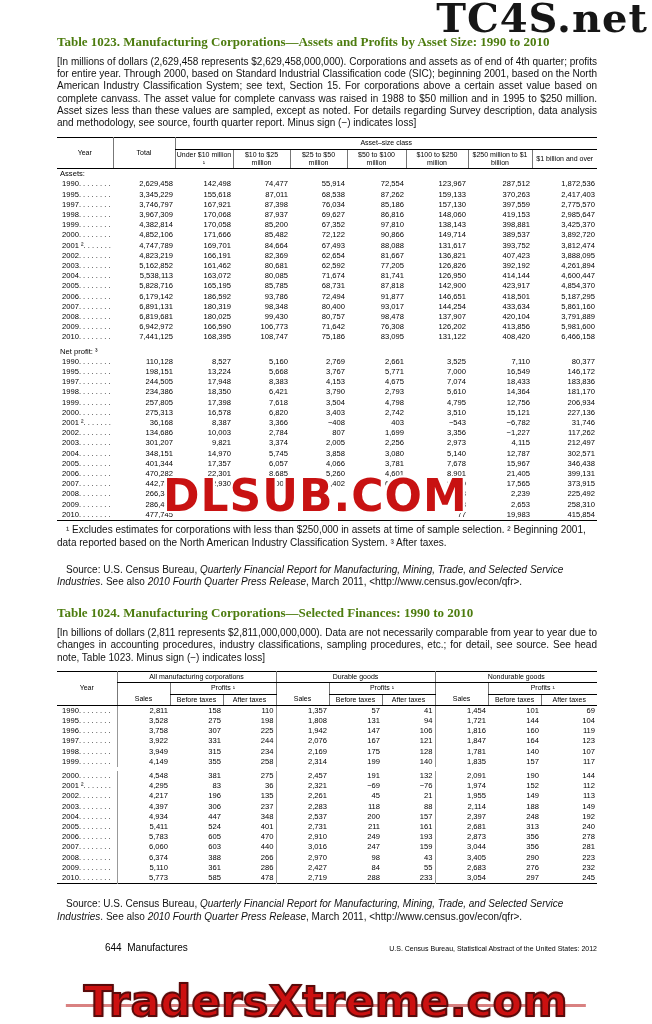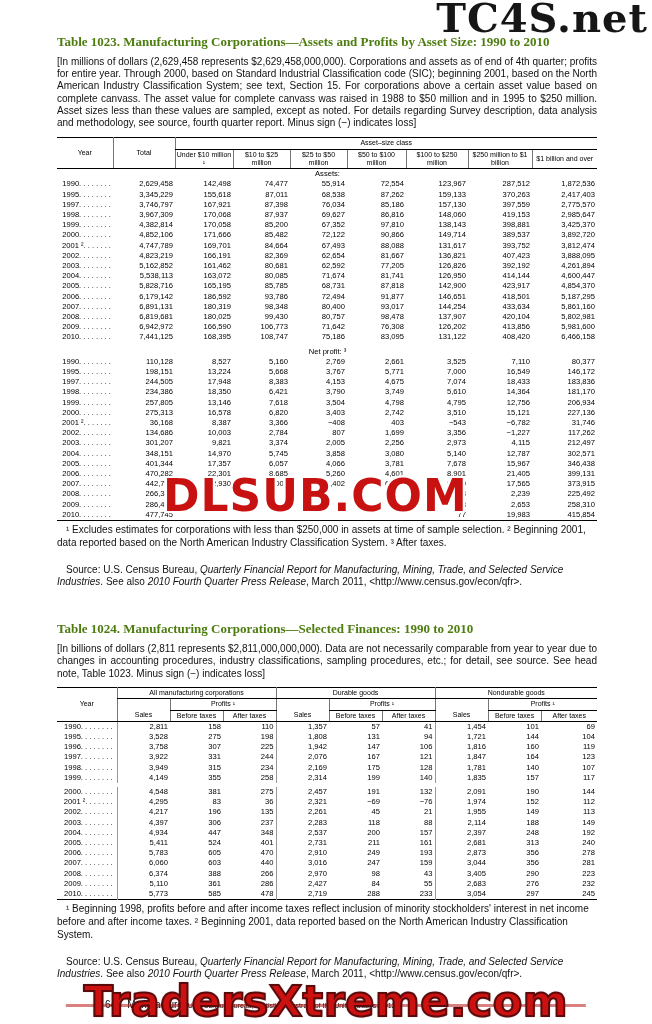--- a/index.html
+++ b/index.html
@@ -1,38 +1,38 @@
 <!DOCTYPE html>
 <html><head>
 <meta charset="utf-8">
 <style>
   * { margin:0; padding:0; box-sizing:border-box; }
   html,body { width:652px; height:1024px; }
   body { background:#fff; color:#000; font-family:"Liberation Sans",sans-serif; position:relative; overflow:hidden; }
   .content { padding:34px 55px 0 57px; position:relative; }
   .t-title { font-family:"Liberation Serif",serif; font-weight:bold; font-size:13px; line-height:1.3; max-width:505px; color:#4d7c0f; }
   .headnote { font-size:10px; line-height:1.23; text-align:justify; margin-top:5px; color:#111; }
-  .mt { margin-top:32px; }
+  .mt { margin-top:16px; }
   table.datatable { width:100%; border-collapse:collapse; table-layout:fixed; margin-top:7px;
     border-top:1.5px solid #000; border-bottom:1px solid #000; }
   .datatable th { font-weight:normal; font-size:7px; line-height:1.18; text-align:center; vertical-align:middle; padding:1px 1px; }
   .vr { border-left:0.6px solid #777; }
   .group { border-bottom:0.7px solid #000; height:12px; }
   .groupline { border-bottom:0.7px solid #000; }
   thead tr:last-child th, thead th[rowspan] { border-bottom:0.9px solid #000; }
   .datatable td { font-size:7.6px; line-height:10.2px; padding:0 2px; white-space:nowrap; overflow:hidden; }
-  td.yr { text-align:center; padding-left:5px; }
+  td.yr { text-align:left; padding-left:5px; }
   td.num { text-align:right; }
-  td.sec { text-align:center; padding-left:3px; font-size:7.6px; line-height:10.2px; }
+  td.sec { text-align:left; padding-left:3px; font-size:7.6px; line-height:10.2px; }
   td.gb { border-left:0.6px solid #999; }
   tr.spacer td { height:4px; line-height:4px; }
   .fnote { font-size:10px; line-height:1.28; margin-top:3px; text-indent:9px; color:#111; }
   .source { margin-top:14px; }
   .i { font-style:italic; }
-  .page-footer { display:flex; justify-content:flex-start; align-items:baseline; margin-top:18px;padding-left:48px; }
+  .page-footer { display:flex; justify-content:space-between; align-items:baseline; margin-top:18px;padding-left:48px; }
   .pf-left { font-size:10px; }
   .pf-right { font-size:7px; }
   
   .wm { position:absolute; white-space:nowrap; pointer-events:none; }
   .wm-tc4s { top:-6px; right:4px; font-family:"DejaVu Serif",serif; font-weight:bold; font-size:40px; color:#161616; letter-spacing:1px; }
   .wm-dlsub { top:470px; left:163px; font-family:"DejaVu Sans",sans-serif; font-weight:bold; font-size:44px; letter-spacing:1px; color:#c81212;
     text-shadow:-2px 0 0 #fff,2px 0 0 #fff,0 -2px 0 #fff,0 2px 0 #fff,-2px -2px 0 #fff,2px 2px 0 #fff,-2px 2px 0 #fff,2px -2px 0 #fff,0 0 5px #fff; }
   .wm-traders { bottom:-2px; left:50%; transform:translateX(-50%); font-family:"DejaVu Sans",sans-serif; font-weight:bold; font-size:43px; letter-spacing:0.5px; color:#cc1111;
     -webkit-text-stroke:2px #5a0a0a; text-shadow:0 0 2px #400; }
   .wm-traders::before { content:""; position:absolute; left:-18px; right:-18px; top:56%; height:3px; background:rgba(185,25,25,0.55); z-index:-1; }
@@ -222,21 +222,21 @@
         </tr>
         <tr>
           <td class="yr">2008. . . . . . . .</td>
           <td class="num">6,819,681</td>
           <td class="num">180,025</td>
           <td class="num">99,430</td>
           <td class="num">80,757</td>
           <td class="num">98,478</td>
           <td class="num">137,907</td>
           <td class="num">420,104</td>
-          <td class="num">5,802,981</td>
+          <td class="num">3,791,889</td>
         </tr>
         <tr>
           <td class="yr">2009. . . . . . . .</td>
           <td class="num">6,942,972</td>
           <td class="num">166,590</td>
           <td class="num">106,773</td>
           <td class="num">71,642</td>
           <td class="num">76,308</td>
           <td class="num">126,202</td>
           <td class="num">413,856</td>
@@ -291,29 +291,29 @@
           <td class="num">7,074</td>
           <td class="num">18,433</td>
           <td class="num">183,836</td>
         </tr>
         <tr>
           <td class="yr">1998. . . . . . . .</td>
           <td class="num">234,386</td>
           <td class="num">18,350</td>
           <td class="num">6,421</td>
           <td class="num">3,790</td>
-          <td class="num">3,749</td>
+          <td class="num">2,793</td>
           <td class="num">5,610</td>
           <td class="num">14,364</td>
           <td class="num">181,170</td>
         </tr>
         <tr>
           <td class="yr">1999. . . . . . . .</td>
           <td class="num">257,805</td>
-          <td class="num">13,146</td>
+          <td class="num">17,398</td>
           <td class="num">7,618</td>
           <td class="num">3,504</td>
           <td class="num">4,798</td>
           <td class="num">4,795</td>
           <td class="num">12,756</td>
           <td class="num">206,934</td>
         </tr>
         <tr>
           <td class="yr">2000. . . . . . . .</td>
           <td class="num">275,313</td>
@@ -688,21 +688,20 @@
           <td class="num gb">2,719</td>
           <td class="num">288</td>
           <td class="num">233</td>
           <td class="num gb">3,054</td>
           <td class="num">297</td>
           <td class="num">245</td>
         </tr>
       </tbody>
   </table>
 
-  <p class="fnote">¹ Beginning 1998, profits before and after income taxes reflect inclusion of minority stockholders' interest in net income before and after income taxes. ² Beginning 2001,  data reported based on the North American Industry Classification System.</p>
   <p class="fnote source"><span>Source: U.S. Census Bureau, </span><span class="i">Quarterly Financial Report for Manufacturing, Mining, Trade, and Selected Service Industries</span><span>. See also </span><span class="i">2010 Fourth Quarter Press Release</span><span>, March 2011, &lt;http://www.census.gov/econ/qfr&gt;.</span></p>
 
   <div class="page-footer">
     <div class="pf-left"><span>644</span>&nbsp;&nbsp;<span>Manufactures</span></div>
     <div class="pf-right">U.S. Census Bureau, Statistical Abstract of the United States: 2012</div>
   </div>
 
 </div>
 
 <div class="wm wm-tc4s">TC4S.net</div>

